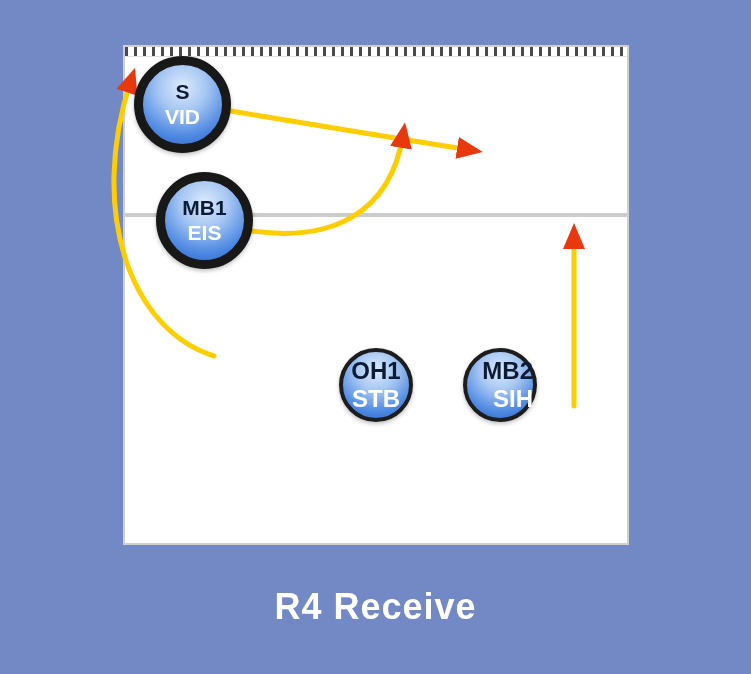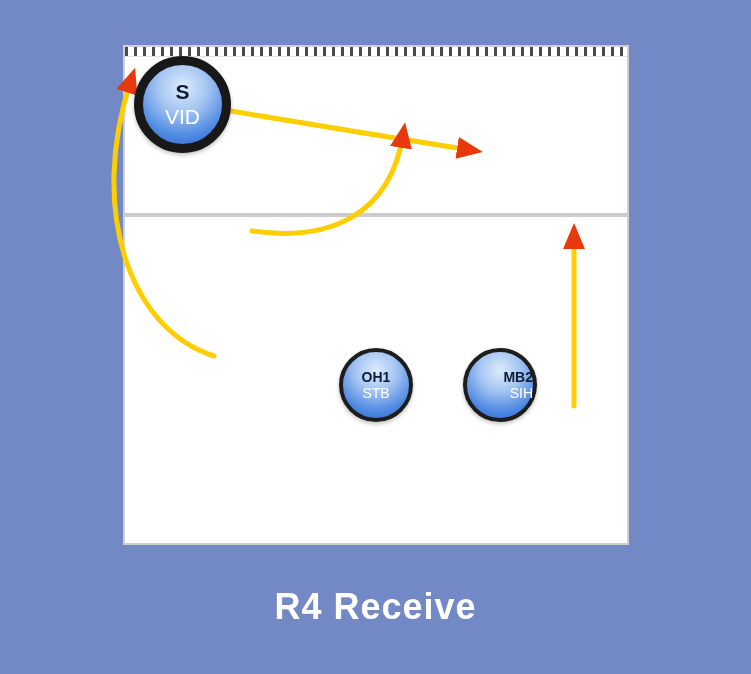--- a/index.html
+++ b/index.html
@@ -68,25 +68,25 @@
   }
   .player.norm {
     width: 66px; height: 66px;
     border: 4px solid #1d1d1d;
   }
   .player .role {
     font-weight: bold;
     color: #0c1c36;
   }
   .player .pname {
-    font-weight: normal;
+    font-weight: bold;
     color: #ffffff;
   }
   .player.emph .role, .player.emph .pname { font-size: 21px; }
-  .player.norm .role, .player.norm .pname { font-size: 14px; }
+  .player.norm .role, .player.norm .pname { font-size: 24px; }
 
   .p-s   { left: 134px; top: 56px; }
   .p-mb1 { left: 156px; top: 172px; }
   .p-oh2 { left: 202px; top: 322px; }
   .p-oh1 { left: 339px; top: 348px; }
   .p-mb2 { left: 463px; top: 348px; align-items: flex-end; }
   .p-op  { left: 536px; top: 412px; }
 
   .diagram-title {
     position: absolute;
@@ -119,20 +119,24 @@
     <path class="arrow-path" marker-end="url(#ah)" d="M 252 231 C 330 242 390 215 403 135"></path>
     <path class="arrow-path" marker-end="url(#ah)" d="M 214 356 C 130 330 88 210 131 80"></path>
     <path class="arrow-path" marker-end="url(#ah)" d="M 574 406 L 574 236"></path>
   </svg>
 
   <div class="player emph p-s">
     <span class="role">S</span>
     <span class="pname">VID</span>
   </div>
 
+  <div class="player emph p-mb1">
+    <span class="role">MB1</span>
+    <span class="pname">EIS</span>
+  </div>
 
 
   <div class="player norm p-oh1">
     <span class="role">OH1</span>
     <span class="pname">STB</span>
   </div>
 
   <div class="player norm p-mb2">
     <span class="role">MB2</span>
     <span class="pname">SIH</span>

